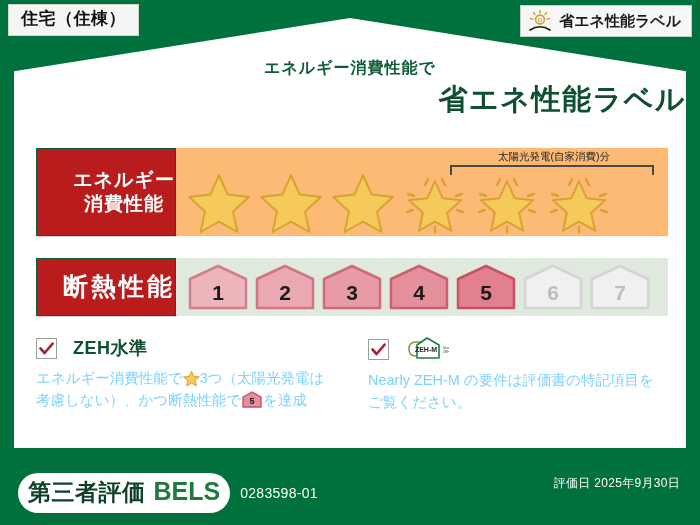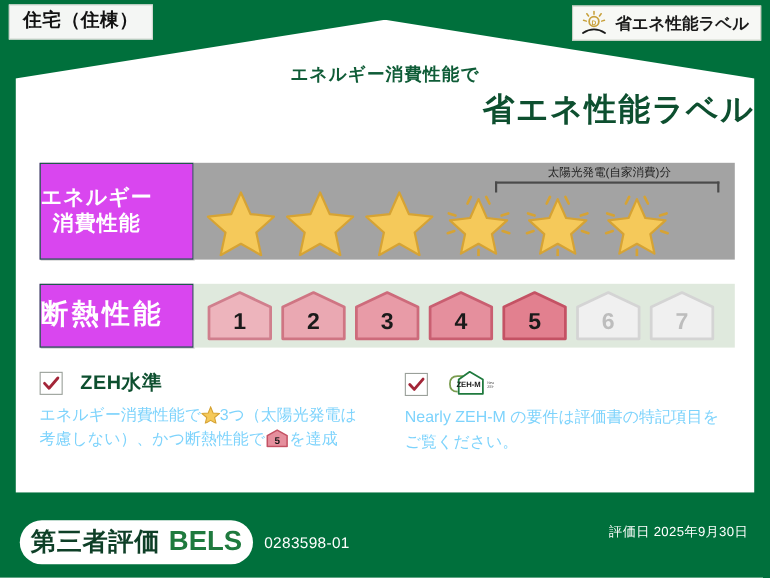--- a/index.html
+++ b/index.html
@@ -51,30 +51,30 @@
     position:absolute;left:0;top:62px;width:672px;text-align:right;
     font-size:29px;font-weight:bold;color:#0d4f2f;letter-spacing:1.5px;
   }
 
   
   .row{position:absolute;left:22px;width:632px;display:flex;align-items:stretch;}
   .row-energy{top:130px;height:88px;}
   .row-insul{top:240px;height:58px;}
 
   .row-head{
-    flex:0 0 138px;background:#d946ef;border:1px solid #0a5c38;
-    display:flex;align-items:center;justify-content:flex-start;text-align:center;
+    flex:0 0 138px;background:#b91c1c;border:1px solid #0a5c38;
+    display:flex;align-items:center;justify-content:flex-end;text-align:center;
     color:#ffffff;font-weight:bold;line-height:1.25;
     box-shadow:1px 1px 0 rgba(0,0,0,.18);
   }
   .row-energy .row-head{font-size:19px;letter-spacing:1px;}
   .row-insul  .row-head{font-size:25px;letter-spacing:3px;}
 
   .row-body{
-    flex:1 1 auto;background:#a3a3a3;position:relative;
+    flex:1 1 auto;background:#fdba74;position:relative;
     display:flex;align-items:center;
   }
   .row-insul .row-body{background:#dfe9dd;}
 
   
   .solar-note{
     position:absolute;right:14px;top:2px;width:200px;text-align:center;
     font-size:10.5px;color:#222;white-space:nowrap;
   }
   .solar-bracket{

